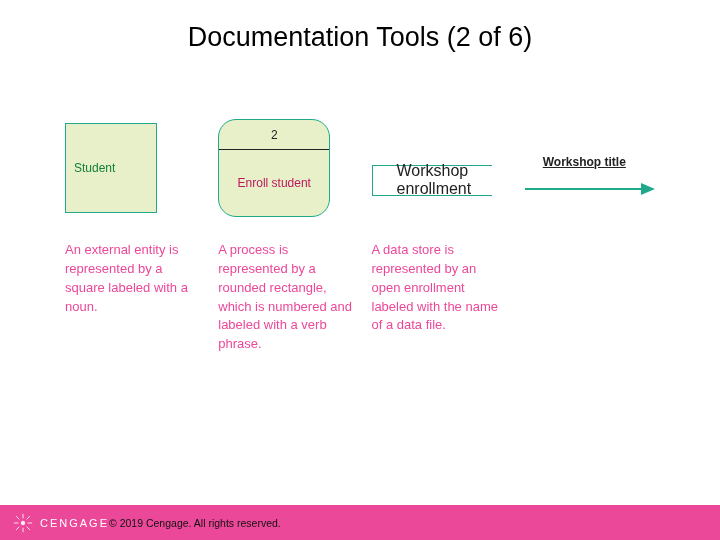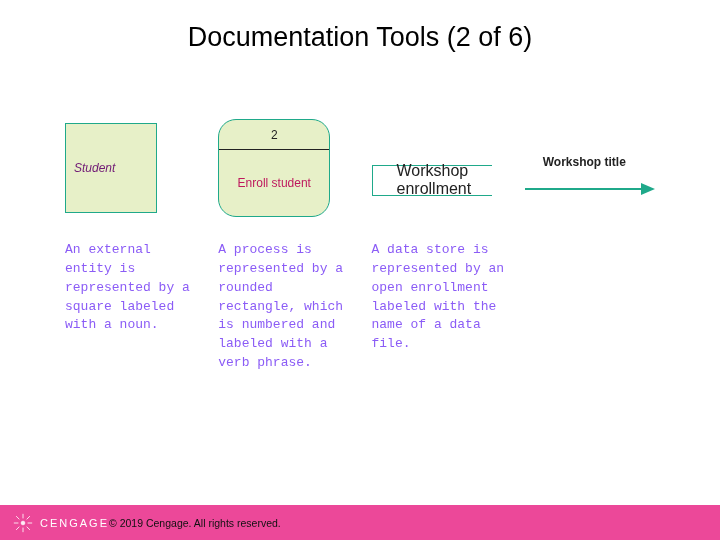--- a/index.html
+++ b/index.html
@@ -44,22 +44,21 @@
     width: 92px;
     height: 90px;
     background: #e7f0c8;
     border: 1.5px solid #1fa98a;
     display: flex;
     align-items: center;
     padding-left: 8px;
   }
   .square span {
     font-size: 12px;
-    color: #701a75;
-    font-style: italic;
+    color: #15803d;
   }
 
   
   .process {
     width: 112px;
     height: 98px;
     background: #e7f0c8;
     border: 1.5px solid #1fa98a;
     border-radius: 18px;
     display: flex;
@@ -107,33 +106,33 @@
     display: flex;
     flex-direction: column;
     align-items: flex-start;
   }
   .flow-label {
     font-size: 12px;
     font-weight: 600;
     color: #222;
     margin-bottom: 12px;
     padding-left: 18px;
+    text-decoration: underline;
   }
   .flow-arrow {
     width: 130px;
     height: 16px;
   }
 
   .desc {
     margin-top: 18px;
     font-size: 13px;
     line-height: 1.45;
-    color: #8b5cf6;
+    color: #ec4899;
     max-width: 140px;
-    font-family: Liberation Mono, monospace;
   }
 
   .footer {
     position: absolute;
     bottom: 0;
     left: 0;
     width: 720px;
     height: 35px;
     background: #ec4899;
     display: flex;

